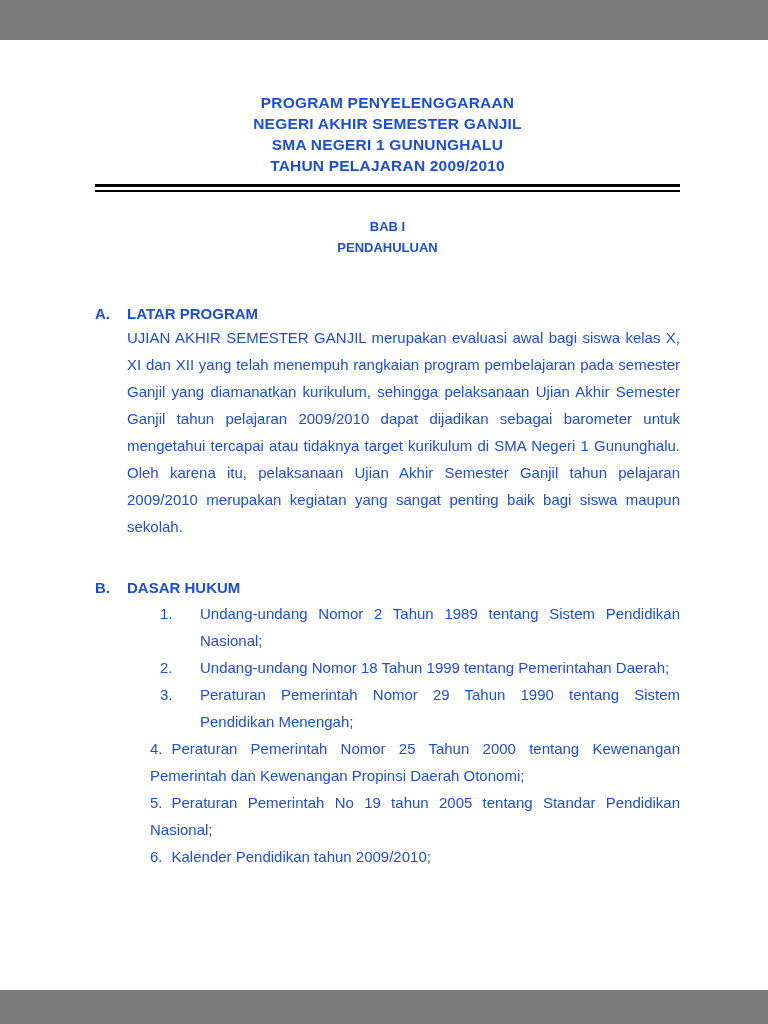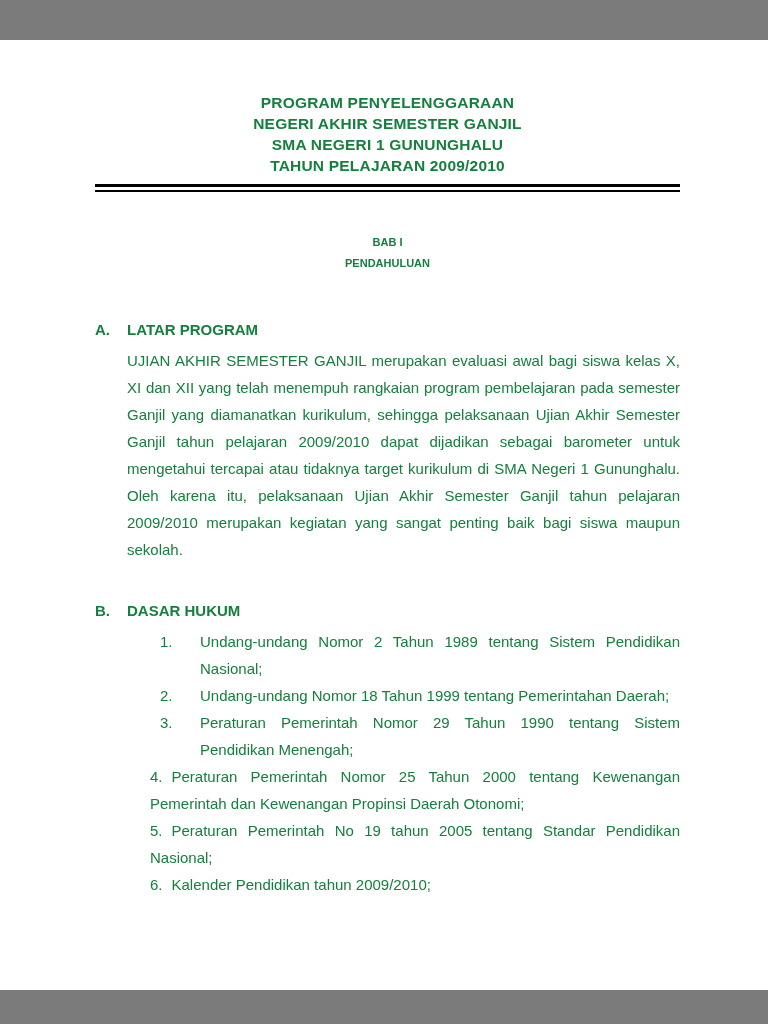--- a/index.html
+++ b/index.html
@@ -17,56 +17,55 @@
   }
   .page {
     position: absolute;
     top: 40px;
     left: 0;
     width: 768px;
     height: 950px;
     box-sizing: border-box;
     background: #ffffff;
     padding: 52px 88px 30px 95px;
-    color: #15803d;
+    color: #1d4ed8;
     font-size: 15px;
     overflow: hidden;
   }
   .title-block {
     text-align: center;
     font-weight: bold;
     font-size: 15.5px;
     line-height: 21px;
     letter-spacing: 0.2px;
   }
   .title-rule {
     margin-top: 8px;
     height: 3px;
     border-top: 3px solid #000;
     border-bottom: 2px solid #000;
   }
   .chapter-block {
     text-align: center;
     font-weight: bold;
-    font-size: 11px;
+    font-size: 13px;
     line-height: 21px;
-    margin-top: 40px;
+    margin-top: 24px;
   }
   .section { margin-top: 38px; }
   .section.first { margin-top: 46px; }
   .sec-head {
     display: flex;
     font-weight: bold;
     font-size: 15px;
     line-height: 20px;
   }
   .sec-letter { width: 32px; flex: none; }
   .sec-body {
     margin-left: 32px;
-    margin-top: 7px;
     line-height: 27px;
     text-align: justify;
   }
   p.para { margin: 0; }
   .list { margin-top: 2px; }
   .li {
     position: relative;
     line-height: 27px;
     text-align: justify;
   }

